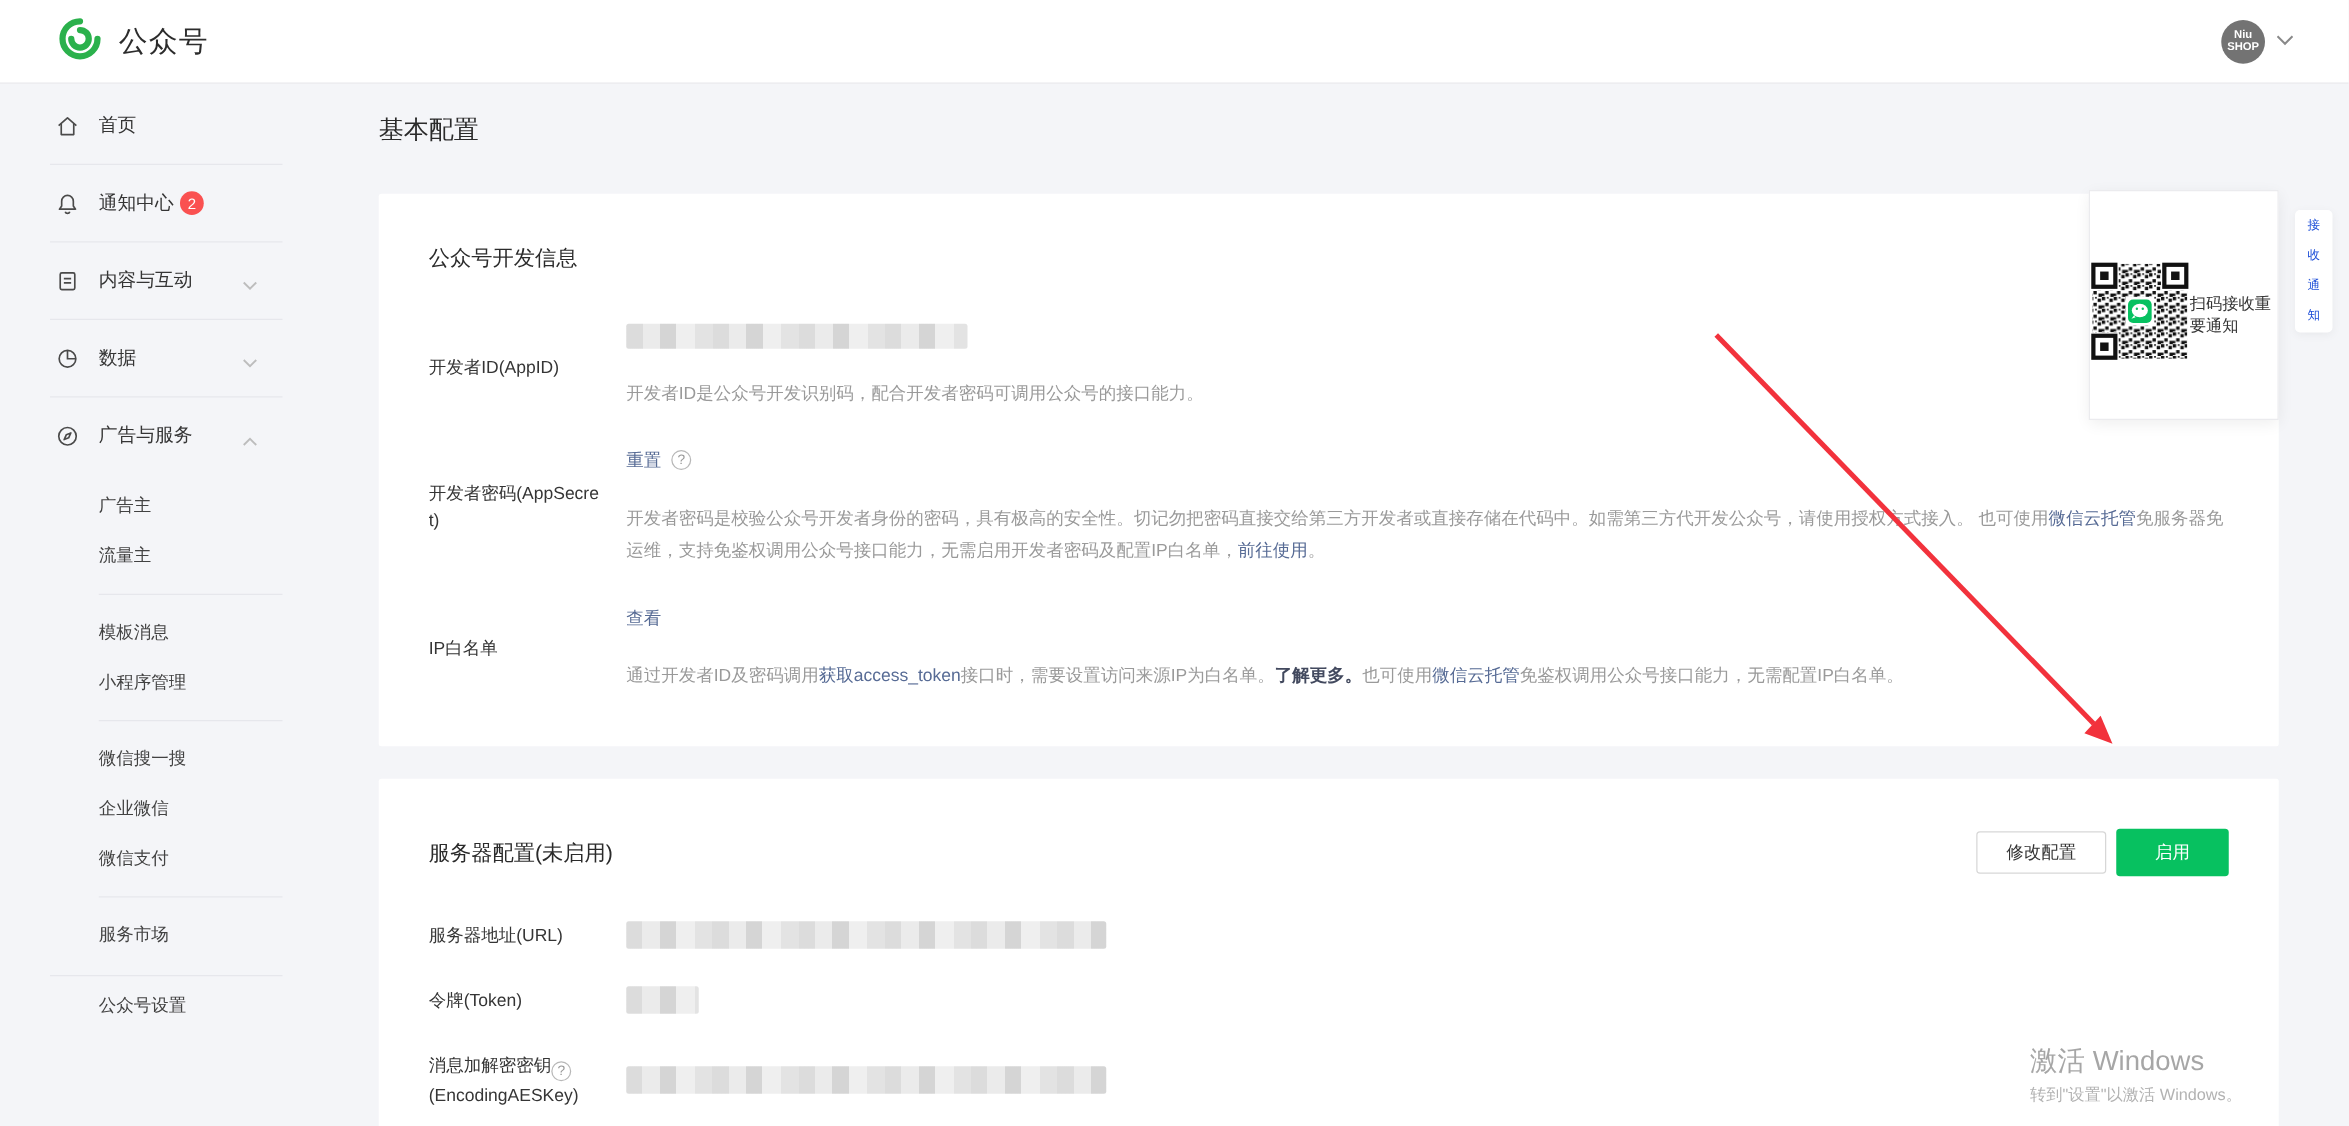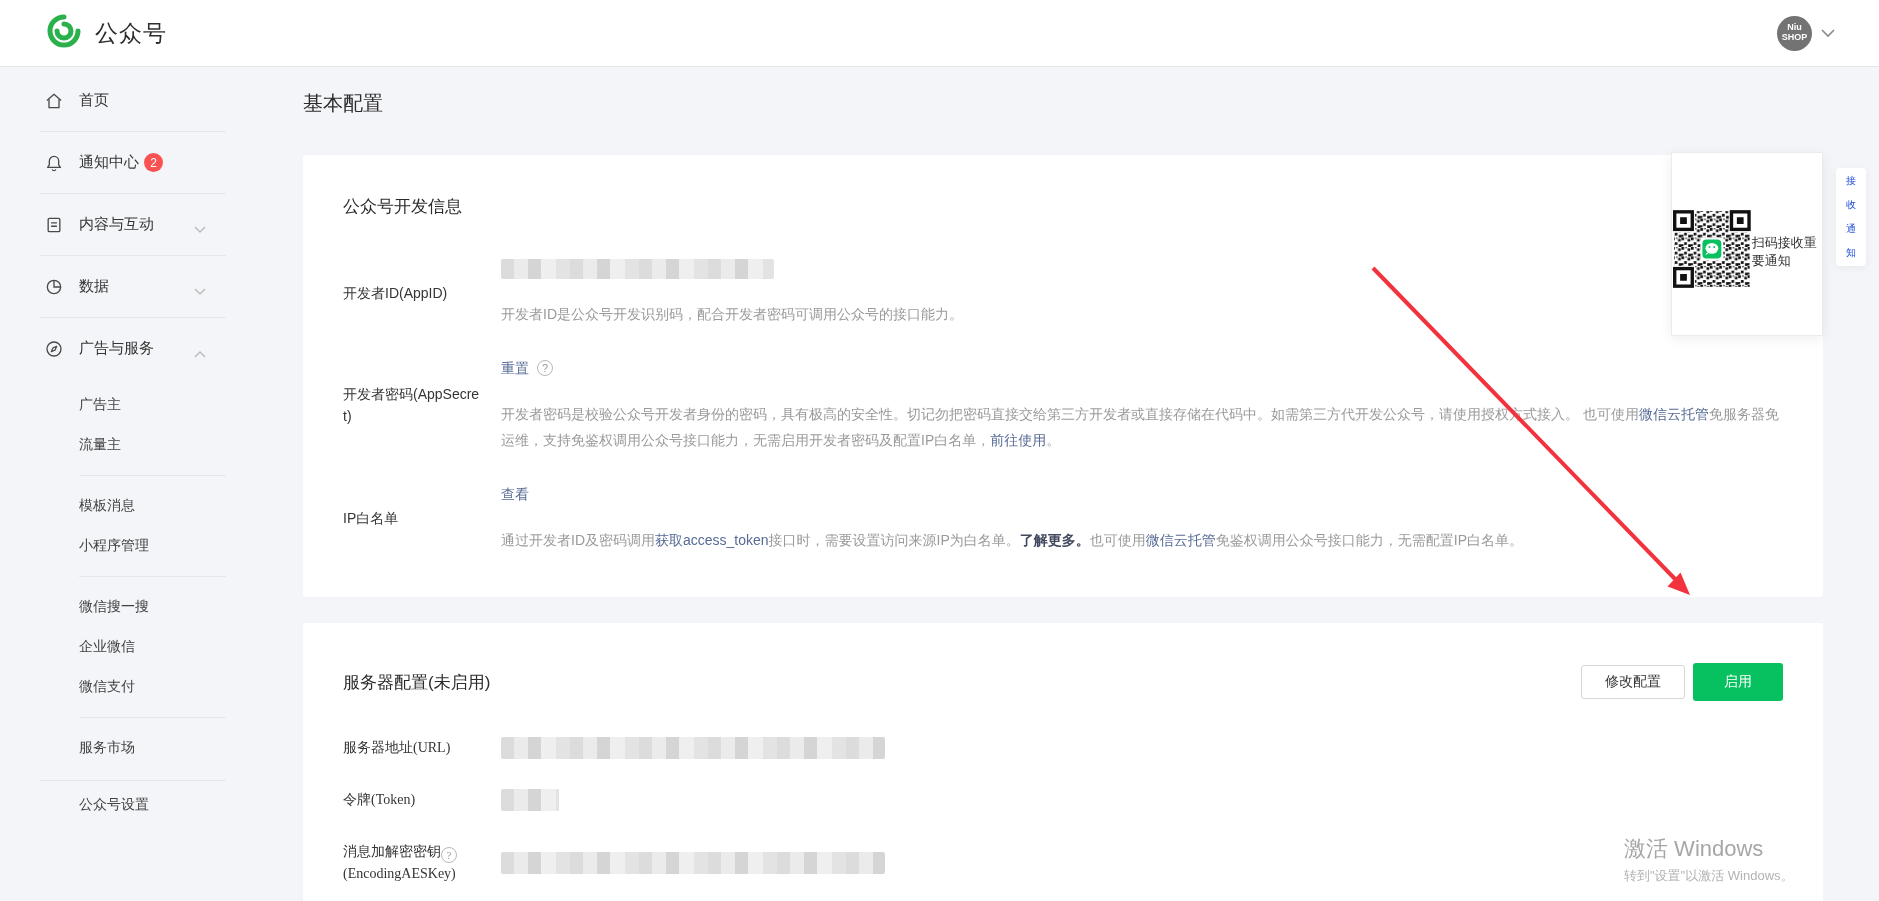--- a/index.html
+++ b/index.html
@@ -294,21 +294,21 @@
     </section>
 
     <section class="card card-2">
       <div class="card-title-row">
         <div class="card-title">服务器配置(未启用)</div>
         <div class="btn-group">
           <button class="btn-default">修改配置</button>
           <button class="btn-primary">启用</button>
         </div>
       </div>
-      <div class="card-body" style="margin-top:36px;font-family:Liberation Serif, serif;">
+      <div class="card-body" style="margin-top:36px;">
 
         <div class="frow">
           <div class="flabel">服务器地址(URL)</div>
           <div class="fvalue">
               <div class="blur blur-url"></div>
             </div>
         </div>
 
         <div class="frow">
           <div class="flabel">令牌(Token)</div>

